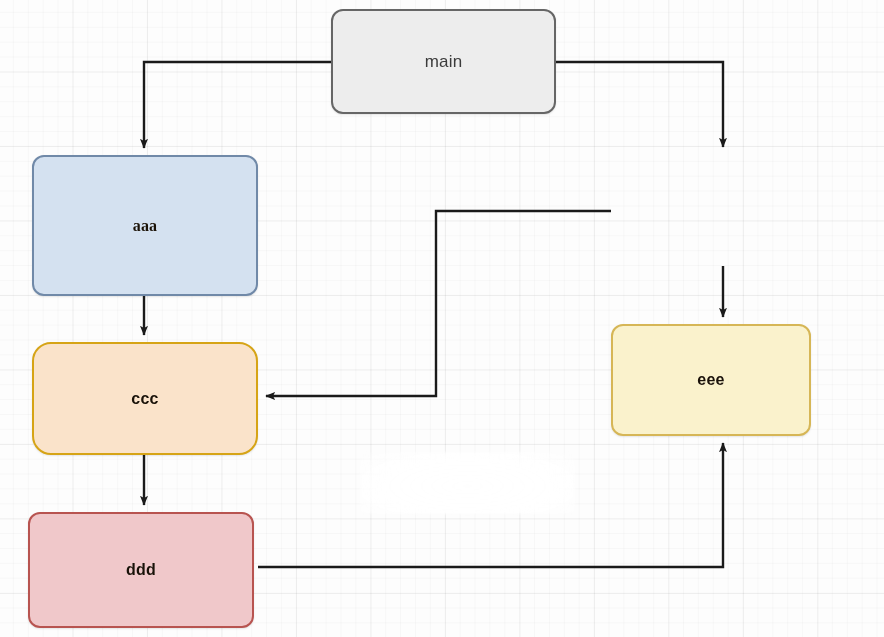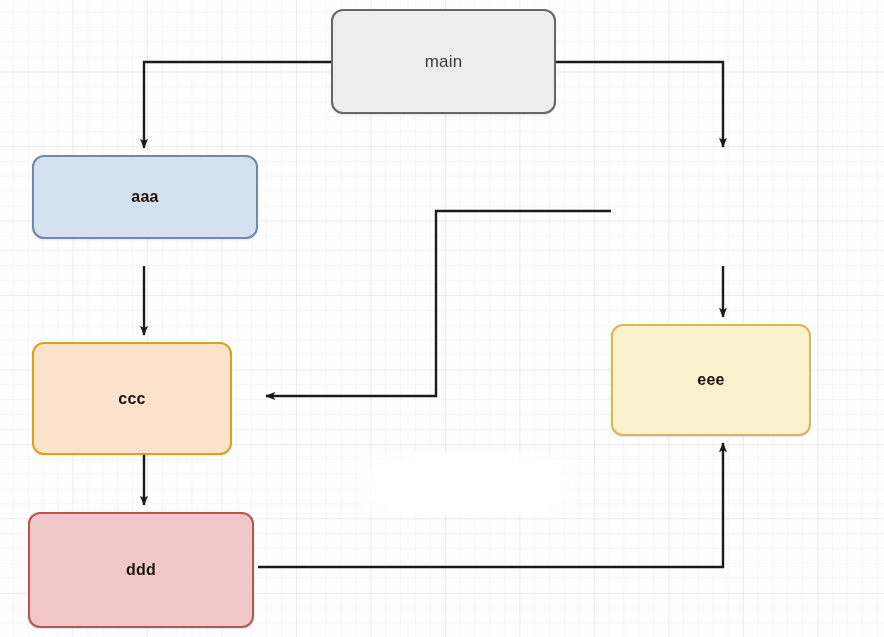--- a/index.html
+++ b/index.html
@@ -97,28 +97,28 @@
     </g>
   </svg>
 
   <div class="smudge"></div>
 
   <div class="node root" style="left:331px; top:9px; width:225px; height:105px;
               background:#ededed; border-color:#666666;">
     <span class="node-label">main</span>
   </div>
 
-  <div class="node" style="left:32px; top:155px; width:226px; height:84px;
-              background:#d4e1f0; border-color:#7089a8;">
+  <div class="node" style="left:32px; top:155px; width:226px; height:141px;
+              background:#d4e1f0; border-color:#7089a8;font-family:Liberation Serif, serif;">
     <span class="node-label">aaa</span>
   </div>
 
 
-  <div class="node" style="left:32px; top:342px; width:200px; height:113px;
-              background:#fae3ca; border-color:#d6a416;">
+  <div class="node" style="left:32px; top:342px; width:226px; height:113px;
+              background:#fae3ca; border-color:#d6a416;border-radius:19px;">
     <span class="node-label">ccc</span>
   </div>
 
   <div class="node" style="left:611px; top:324px; width:200px; height:112px;
               background:#faf2cc; border-color:#d6b656;">
     <span class="node-label">eee</span>
   </div>
 
   <div class="node" style="left:28px; top:512px; width:226px; height:116px;
               background:#f0c8ca; border-color:#b85450;">

